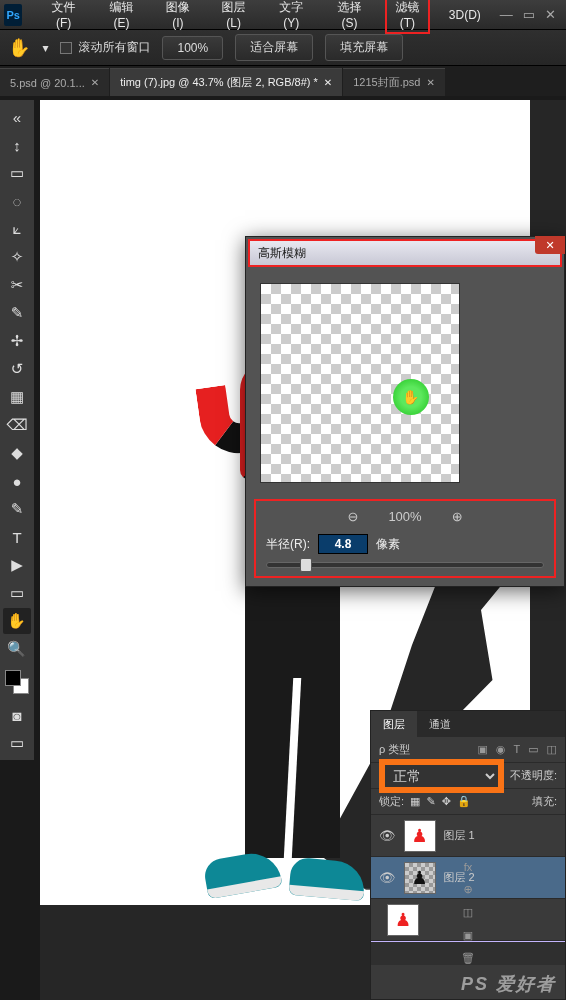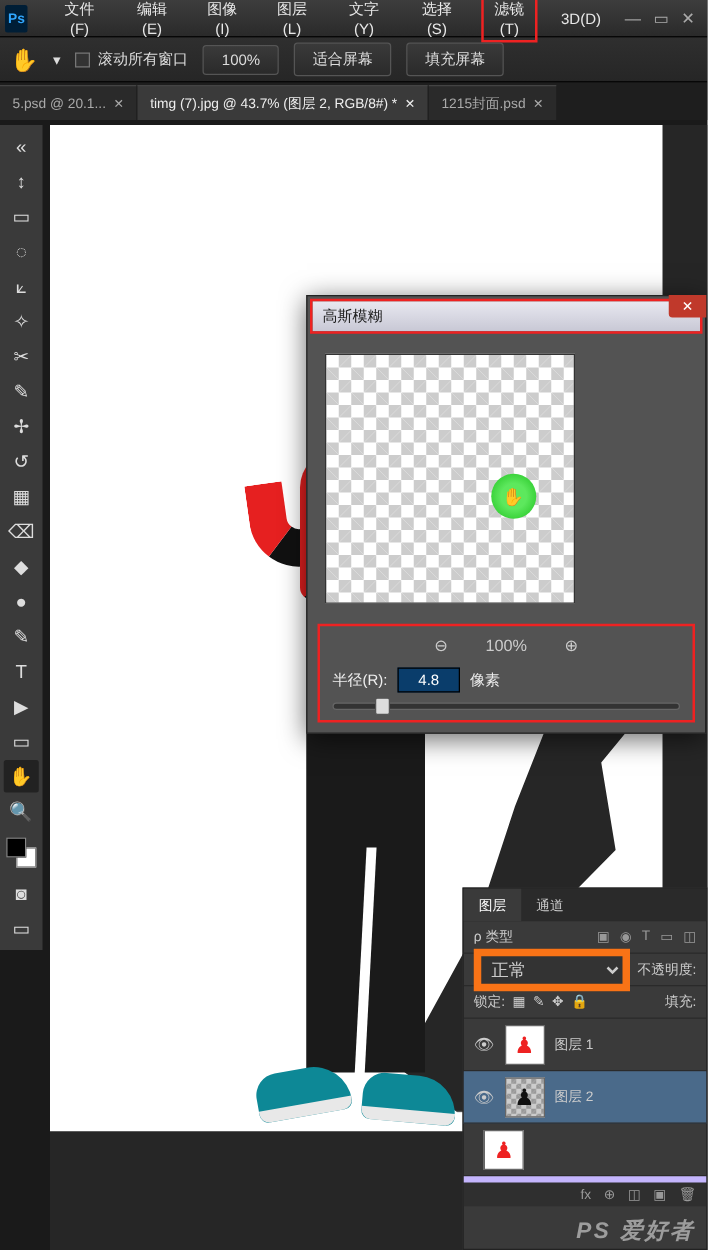--- a/index.html
+++ b/index.html
@@ -58,40 +58,40 @@
 .dlg-body { padding:14px; display:flex; gap:10px; }
 .preview { width:200px; height:200px; border:1px solid #333; background-image:linear-gradient(45deg,#ccc 25%,transparent 25%),linear-gradient(-45deg,#ccc 25%,transparent 25%),linear-gradient(45deg,transparent 75%,#ccc 75%),linear-gradient(-45deg,transparent 75%,#ccc 75%); background-size:20px 20px; background-position:0 0,0 10px,10px -10px,-10px 0; background-color:#fff; position:relative; }
 .prev-dot { position:absolute; right:30px; top:95px; width:36px; height:36px; background:radial-gradient(circle,#5de85d 40%,#3cd43c 70%); border-radius:50%; display:flex; align-items:center; justify-content:center; font-size:14px; }
 .dlg-btns { display:flex; flex-direction:column; gap:8px; width:86px; }
 .dlg-btn { background:linear-gradient(#5a5a5a,#444); border:1px solid #222; height:26px; border-radius:13px; color:#eee; font-size:12px; display:flex; align-items:center; justify-content:center; }
 .dlg-chk { display:flex; align-items:center; gap:6px; color:#eee; font-size:12px; margin-top:4px; }
 .dlg-chk-box { width:13px; height:13px; background:#5a5a5a; border:1px solid #888; display:flex; align-items:center; justify-content:center; color:#eee; font-size:10px; }
 .dlg-ctrl { border:2px solid #e22; margin:2px 8px 8px 8px; padding:8px 10px; }
 .zoom-row { display:flex; align-items:center; justify-content:center; gap:30px; color:#ccc; font-size:13px; margin-bottom:10px; }
 .radius-row { display:flex; align-items:center; gap:8px; color:#eee; font-size:12px; }
-.radius-input { width:50px; height:20px; background:#0a3d6b; color:#fff; border:1px solid #000; text-align:center; font-size:12px; }
+.radius-input { width:50px; height:20px; background:#0a3d6b; color:#fff; border:1px solid #000; text-align:center; font-size:12px;font-weight:bold; }
 .slider { margin-top:8px; height:6px; background:#333; border:1px solid #666; border-radius:3px; position:relative; }
 .slider-thumb { position:absolute; left:12%; top:-5px; width:12px; height:14px; background:#ddd; border:1px solid #555; border-radius:2px; }
 
 
 .layers { position:absolute; right:0; bottom:0; width:196px; height:290px; background:#3a3a3a; border:1px solid #222; font-size:11px; color:#ccc; }
 .lp-tabs { display:flex; height:26px; background:#2a2a2a; }
 .lp-tab { padding:6px 12px; }
 .lp-tab.active { background:#3a3a3a; color:#fff; }
 .lp-row { display:flex; align-items:center; height:26px; padding:0 8px; gap:6px; border-bottom:1px solid #2a2a2a; }
 .lp-select { background:#333; border:6px solid #f97316; color:#ccc; padding:2px 4px; font-size:14px; flex:1; }
 .lp-ico-row { display:flex; gap:8px; color:#999; }
 .lp-layers { flex:1; }
 .layer { display:flex; align-items:center; height:42px; padding:0 8px; gap:8px; border-bottom:1px solid #2a2a2a; }
 .layer.sel { background:#4a6a8a; }
 .eye { font-size:13px; }
 .thumb { width:32px; height:32px; background:#fff; border:1px solid #666; position:relative; overflow:hidden; }
 .thumb.trans { background-image:linear-gradient(45deg,#999 25%,transparent 25%),linear-gradient(-45deg,#999 25%,transparent 25%),linear-gradient(45deg,transparent 75%,#999 75%),linear-gradient(-45deg,transparent 75%,#999 75%); background-size:8px 8px; background-position:0 0,0 4px,4px -4px,-4px 0; background-color:#ccc; }
 .thumb-fig { position:absolute; inset:0; display:flex; align-items:center; justify-content:center; font-size:18px; }
-.lp-foot { height:24px; background:#2f2f2f; display:flex; align-items:center; justify-content:flex-end; gap:10px; padding:0 8px; color:#999; border-top:5px solid #c4b5fd; }
+.lp-foot { height:24px; background:#2f2f2f; display:flex; align-items:center; justify-content:flex-end; gap:10px; padding:0 8px; color:#999; border-top:1px solid #c4b5fd;flex-direction:column; }
 
 .watermark { position:absolute; right:10px; bottom:4px; color:rgba(255,255,255,0.5); font-size:18px; font-style:italic; font-weight:bold; letter-spacing:2px; pointer-events:none; }
 </style>
 </head>
 <body>
 
 <div class="menubar">
   <div class="ps-logo">Ps</div>
   <div class="menu-item">文件(F)</div>
   <div class="menu-item">编辑(E)</div>

